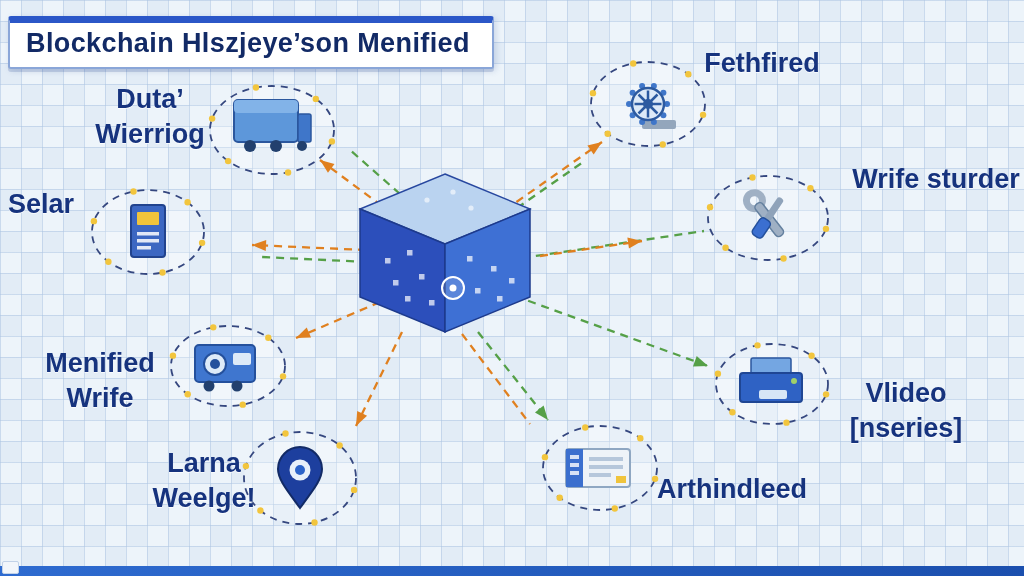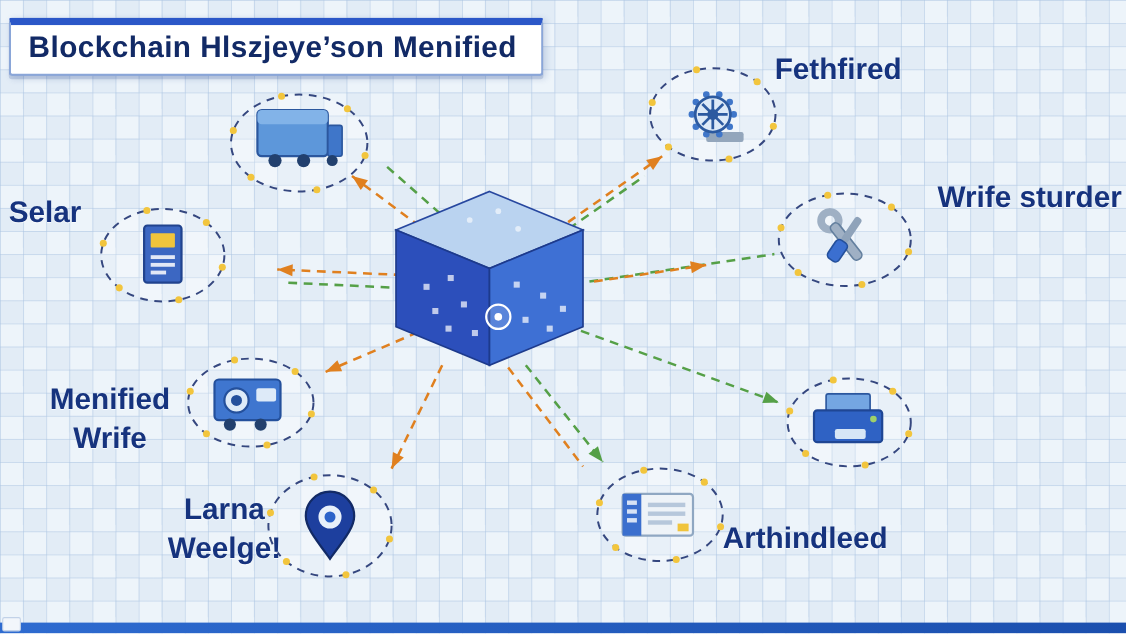--- a/index.html
+++ b/index.html
@@ -263,33 +263,41 @@
     <circle cx="8" cy="36" r="11" fill="rgba(255,255,255,.15)" stroke="#fff" stroke-width="2"></circle>
     <circle cx="8" cy="36" r="3.5" fill="#fff"></circle>
       </g>
     </svg>
 
   <div class="title-banner">
     <span class="title-text">Blockchain Hlszjeye’son Menified</span>
   </div>
 
   <div id="labels">
+      <div class="node-label" style="left: 150px; top: 82px;">
+        <div>Duta’</div>
+        <div>Wierriog</div>
+      </div>
       <div class="node-label" style="left: 762px; top: 46px;">
         <div>Fethfired</div>
       </div>
-      <div class="node-label" style="left: 41px; top: 176px; text-align: center;">
+      <div class="node-label" style="left: 41px; top: 187px; text-align: center;">
         <div>Selar</div>
       </div>
       <div class="node-label" style="left: 936px; top: 162px;">
         <div>Wrife sturder</div>
       </div>
       <div class="node-label" style="left: 100px; top: 346px;">
         <div>Menified</div>
         <div>Wrife</div>
       </div>
+      <div class="node-label" style="left: 906px; top: 376px;">
+        <div>Vlideo</div>
+        <div>[nseries]</div>
+      </div>
       <div class="node-label" style="left: 204px; top: 446px;">
         <div>Larna</div>
         <div>Weelge!</div>
       </div>
       <div class="node-label" style="left: 732px; top: 472px;">
         <div>Arthindleed</div>
       </div>
     </div>
 
   <div class="bottom-bar"></div>

